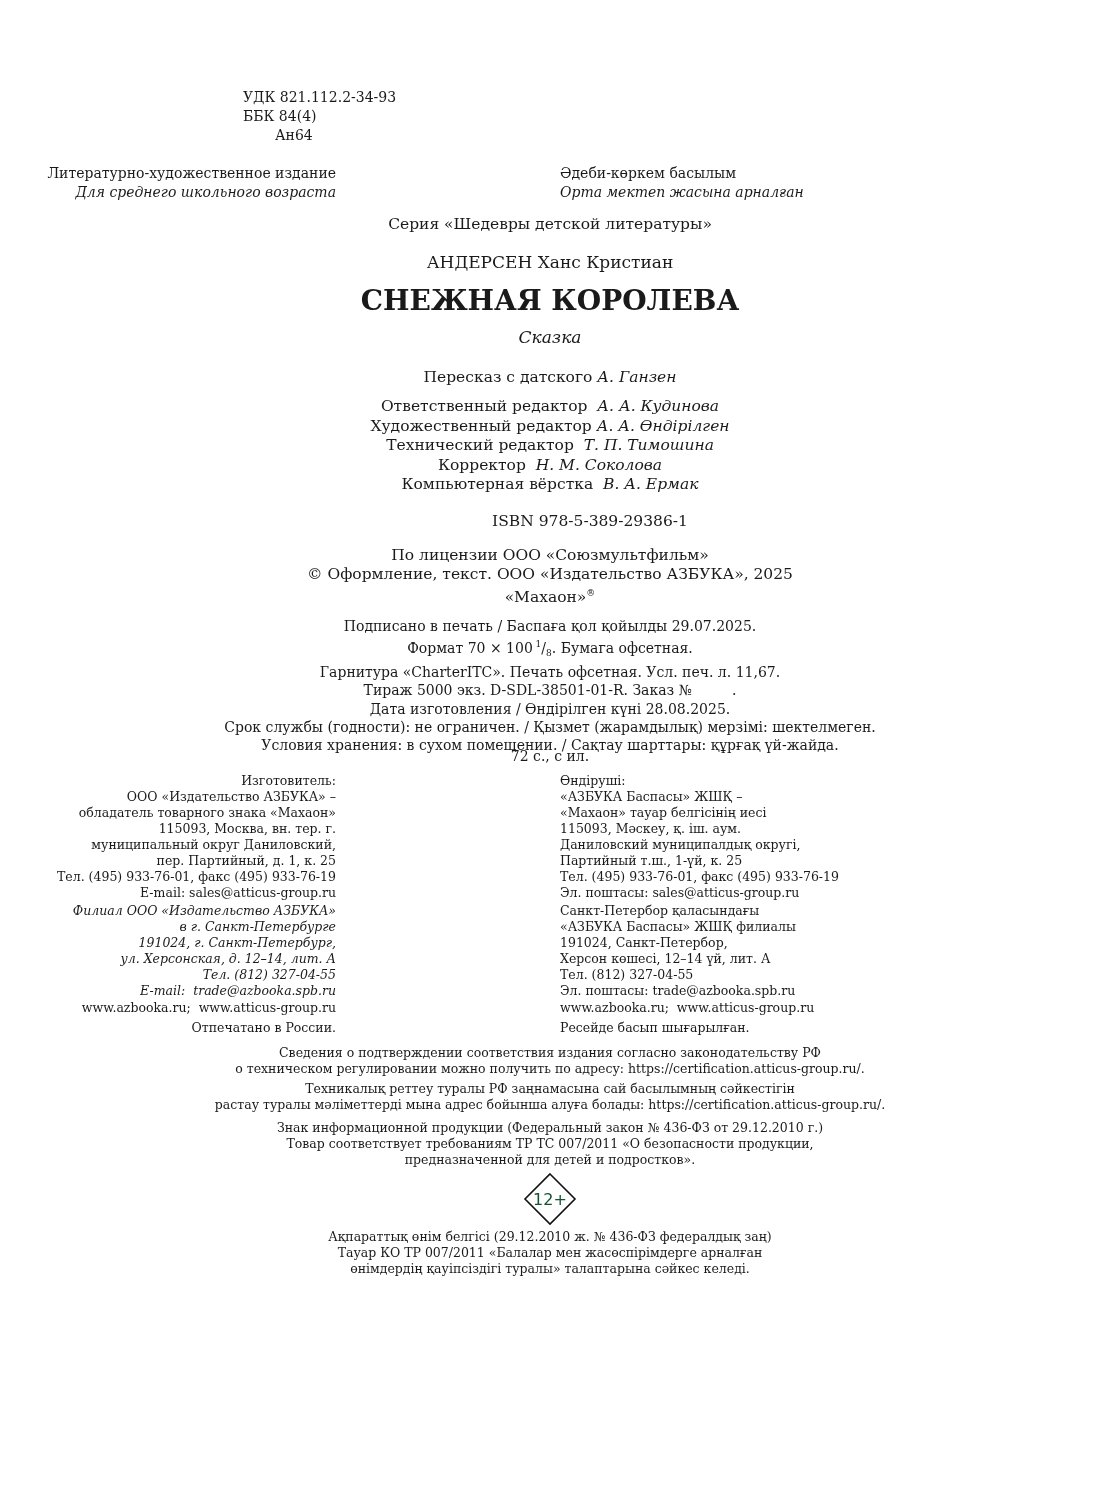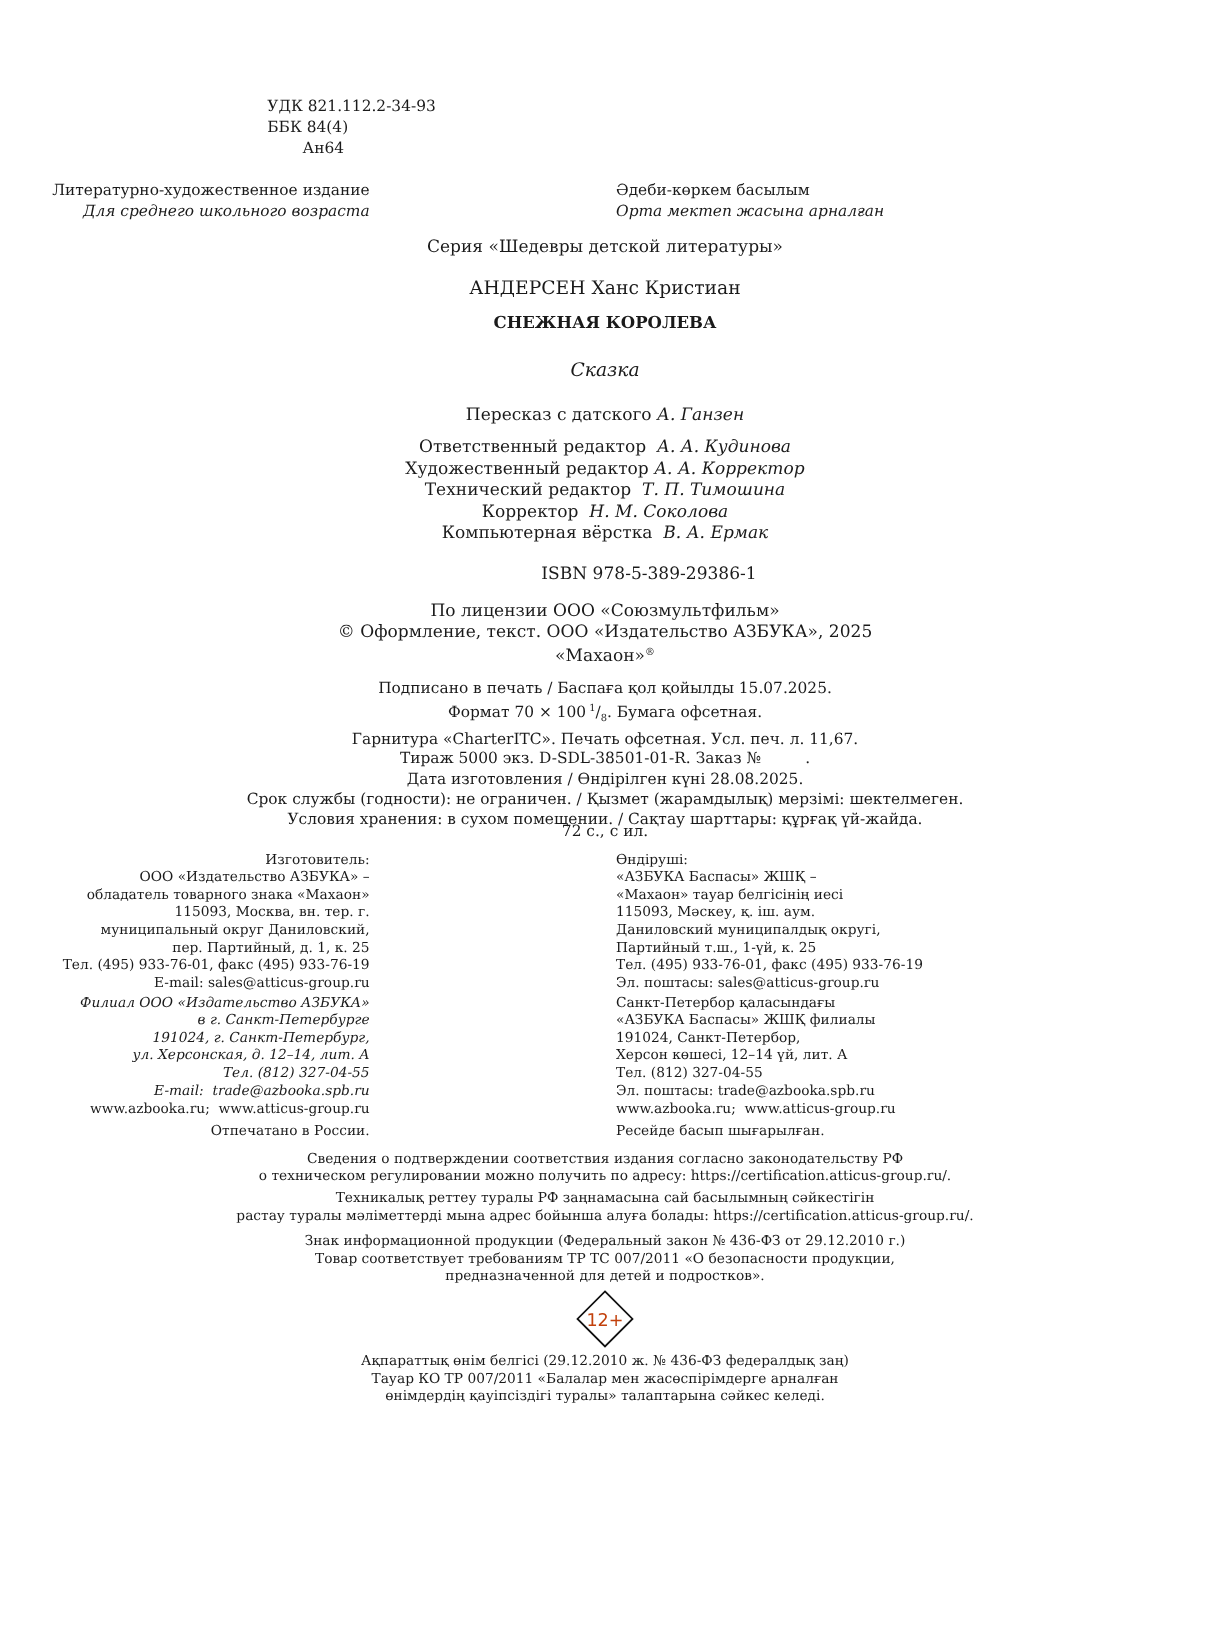--- a/index.html
+++ b/index.html
@@ -13,33 +13,33 @@
   .center { position: absolute; left: 0; width: 1100px; text-align: center; white-space: nowrap; }
   .it { font-style: italic; }
   .codes { left: 243px; top: 88px; font-size: 14px; line-height: 19px; }
   .codes .indent { padding-left: 32px; }
   .twocol { position: absolute; font-size: 14px; line-height: 19px; }
   .twocol.left { right: 560px; text-align: right; }
   .twocol.right { left: 560px; text-align: left; }
   .s15 { font-size: 15.5px; }
   .s17 { font-size: 17px; }
   .s125 { font-size: 12.5px; line-height: 16px; }
-  .title { font-size: 15px; font-weight: bold; }
+  .title { font-size: 28px; font-weight: bold; }
   .sup { font-size: 9px; vertical-align: super; }
   .sub { font-size: 9px; vertical-align: sub; }
   .addr { position: absolute; font-size: 12.5px; line-height: 16px; white-space: nowrap; }
   .addr.left { right: 560px; text-align: right; }
   .addr.right { left: 560px; text-align: left; }
   .addr div { height: 16px; }
   .badge-wrap { position: absolute; left: 523px; top: 1172px; width: 54px; height: 54px; }
   .badge-wrap svg { display: block; }
   .badge-text {
     position: absolute; left: 0; top: 0; width: 54px; height: 54px;
     display: flex; align-items: center; justify-content: center;
-    font-family: "DejaVu Sans", "Liberation Sans", sans-serif; font-size: 16px; color: #c2410c;
+    font-family: "DejaVu Sans", "Liberation Sans", sans-serif; font-size: 16px; color: #14532d;
   }
 </style>
 </head>
 <body>
 
 <div class="page">
 
   <div class="abs codes">
     <div>УДК 821.112.2-34-93</div>
     <div>ББК 84(4)</div>
@@ -61,36 +61,36 @@
   <div class="center title" style="top:284px;">СНЕЖНАЯ КОРОЛЕВА</div>
   <div class="center s17 it" style="top:327px;">Сказка</div>
 
   <div class="center s15" style="top:368px;">
     <span>Пересказ с датского</span>
     <span class="it">А. Ганзен</span>
   </div>
 
   <div class="center s15" style="top:397px; line-height:19.5px;">
     <div><span>Ответственный редактор</span>&nbsp; <span class="it">А. А. Кудинова</span></div>
-    <div><span>Художественный редактор</span> <span class="it">А. А. Корректор</span></div>
+    <div><span>Художественный редактор</span> <span class="it">А. А. Өндірілген</span></div>
     <div><span>Технический редактор</span>&nbsp; <span class="it">Т. П. Тимошина</span></div>
     <div><span>Корректор</span>&nbsp; <span class="it">Н. М. Соколова</span></div>
     <div><span>Компьютерная вёрстка</span>&nbsp; <span class="it">В. А. Ермак</span></div>
   </div>
 
   <div class="center s15" style="top:512px;padding-left:40px;">ISBN 978-5-389-29386-1</div>
 
   <div class="center s15" style="top:546px; line-height:19px;">
     <div>По лицензии ООО «Союзмультфильм»</div>
     <div>© Оформление, текст. ООО «Издательство АЗБУКА», 2025</div>
     <div><span>«Махаон»</span><span class="sup">®</span></div>
   </div>
 
   <div class="center" style="top:617px; font-size:14px; line-height:18.3px;">
-    <div>Подписано в печать / Баспаға қол қойылды 15.07.2025.</div>
+    <div>Подписано в печать / Баспаға қол қойылды 29.07.2025.</div>
     <div><span>Формат 70 × 100</span> <span class="sup">1</span>/<span class="sub">8</span><span>. Бумага офсетная.</span></div>
     <div>Гарнитура «CharterITC». Печать офсетная. Усл. печ. л. 11,67.</div>
     <div style="white-space:pre;">Тираж 5000 экз. D-SDL-38501-01-R. Заказ №         .</div>
     <div>Дата изготовления / Өндірілген күні 28.08.2025.</div>
     <div>Срок службы (годности): не ограничен. / Қызмет (жарамдылық) мерзімі: шектелмеген.</div>
     <div>Условия хранения: в сухом помещении. / Сақтау шарттары: құрғақ үй-жайда.</div>
   </div>
   <div class="center" style="top:748px; font-size:14px;">72 с., с ил.</div>
 
   <div class="addr left" style="top:773px;">

